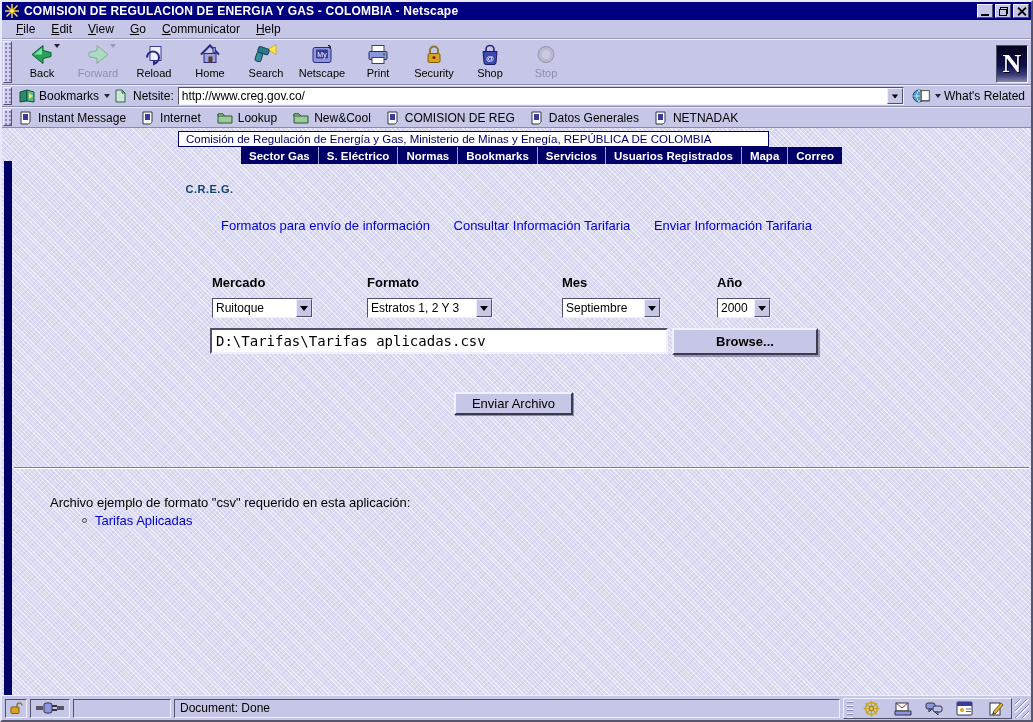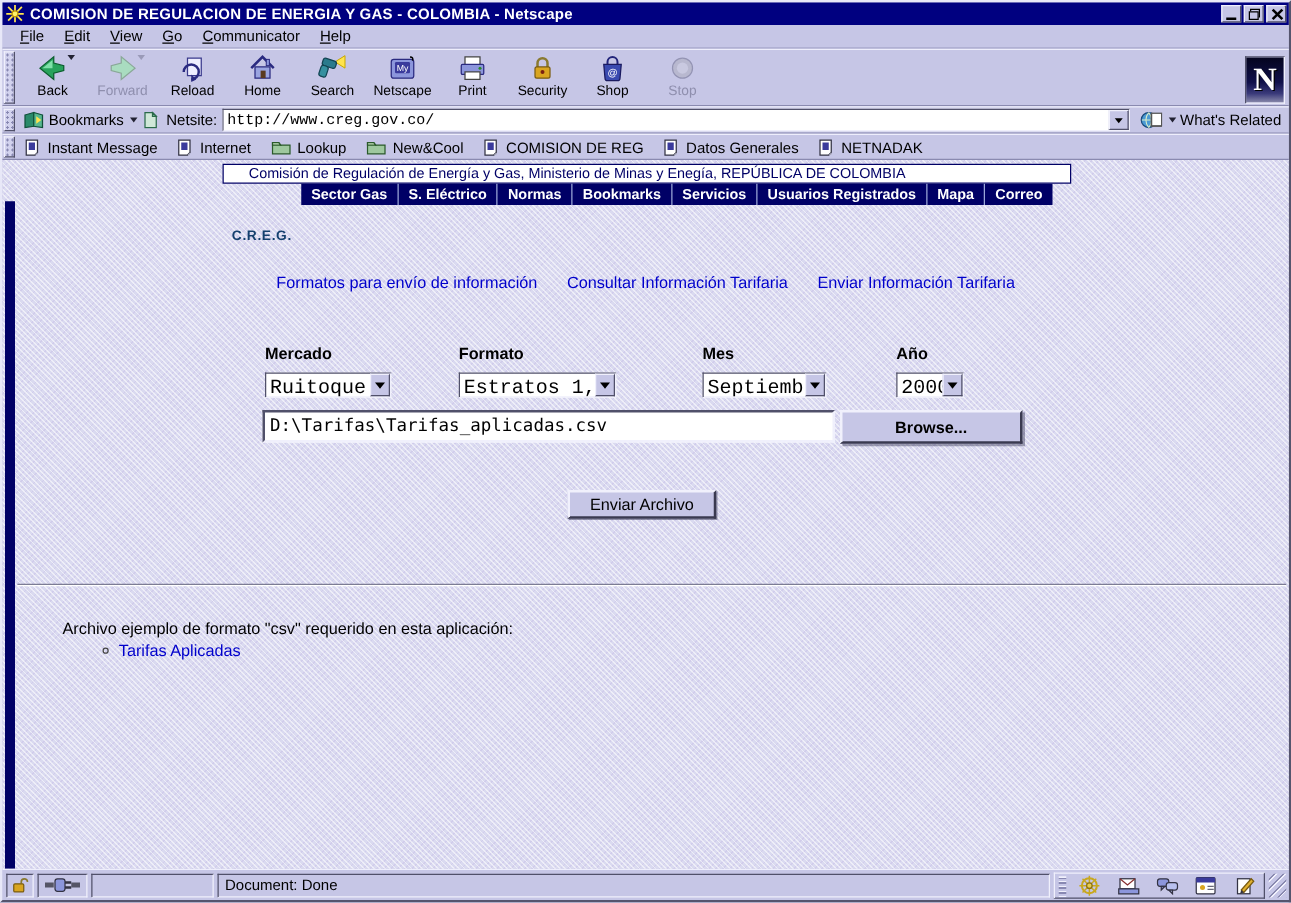--- a/index.html
+++ b/index.html
@@ -78,42 +78,42 @@
   }
   .nlogo span { color:#fff; font-family:"Liberation Serif", serif; font-size:26px; font-weight:bold; line-height:1; text-shadow:1px 1px 0 #000; }
 
   
   .locationbar { height:22px; flex:0 0 auto; font-size:12px; }
   .bookmarks-btn { display:flex; align-items:center; padding:0 4px; gap:3px; }
   .caret-down { width:0; height:0; border-left:3px solid transparent; border-right:3px solid transparent; border-top:4px solid #223; margin-left:2px; }
   .netsite-label { margin:0 4px 0 6px; }
   .url-wrap { flex:1; display:flex; align-items:stretch; height:18px;
     border:1px solid; border-color:#50506a #f0f0fc #f0f0fc #50506a; background:#fff; }
-  .url-input { flex:1; border:0; outline:none; font-size:12px; font-family:Liberation Mono, monospace; padding:0 3px; }
+  .url-input { flex:1; border:0; outline:none; font-size:12px; font-family:Liberation Sans, sans-serif; padding:0 3px; }
   .url-drop { width:16px; background:#c6c6e6; border:1px solid; border-color:#f0f0fc #50506a #50506a #f0f0fc; display:flex; align-items:center; justify-content:center; }
   .whats-related { display:flex; align-items:center; gap:3px; padding:0 6px 0 8px; white-space:nowrap; }
 
   
   .personalbar { height:21px; flex:0 0 auto; font-size:12px; }
   .pt-item { display:flex; align-items:center; gap:5px; padding:0 10px 0 6px; white-space:nowrap; }
 
   
   .content {
     flex:1; position:relative; overflow:hidden;
     background-color:#dadaf0;
     background-image:
       repeating-linear-gradient(45deg, rgba(255,255,255,.55) 0 1px, transparent 1px 3px),
       repeating-linear-gradient(135deg, rgba(186,172,224,.28) 0 1px, transparent 1px 4px);
   }
   .left-strip { position:absolute; left:2px; top:33px; bottom:0; width:8px; background:#000066; }
 
   .site-header {
-    position:absolute; left:176px; top:3px; width:679px; height:16px;
+    position:absolute; left:176px; top:3px; width:591px; height:16px;
     background:#fff; border:1px solid #000066; color:#000066;
-    font-size:11.5px; display:flex; align-items:center; padding-left:20px; white-space:nowrap;
+    font-size:11.5px; display:flex; align-items:center; padding-left:7px; white-space:nowrap;
   }
   .site-nav { position:absolute; left:176px; top:19px; height:17px; display:flex; }
   .creg-tab {
     background:#c2cbe8; color:#14406e; font-weight:bold; font-size:11px;
     width:63px; display:flex; align-items:center; justify-content:center; letter-spacing:.5px;margin-top:42px;
   }
   .nav-dark { display:flex; background:#000066; }
   .nav-dark .nav-item {
     color:#fff; font-weight:bold; font-size:11.5px; padding:0 8px;
     display:flex; align-items:center; white-space:nowrap;
@@ -128,21 +128,21 @@
   }
 
   .links-row { position:absolute; left:0; top:90px; width:100%; text-align:center; font-size:13px; }
   .links-row a { color:#0000cc; margin:0 10px; }
 
   .form-label { position:absolute; font-size:13px; font-weight:bold; top:147px; }
   .sel {
     position:absolute; top:170px; height:20px; display:flex;
     border:1px solid; border-color:#50506a #f0f0fc #f0f0fc #50506a; background:#fff;
   }
-  .sel .sel-text { flex:1; font-size:16px; padding:2px 3px 0 3px; white-space:nowrap; overflow:hidden;font-family:Liberation Mono, monospace; }
+  .sel .sel-text { flex:1; font-size:12px; padding:2px 3px 0 3px; white-space:nowrap; overflow:hidden; }
   .sel .sel-btn {
     width:16px; background:#c6c6e6; border:1px solid; border-color:#f0f0fc #50506a #50506a #f0f0fc;
     display:flex; align-items:center; justify-content:center;
   }
   .sel-arrow { width:0; height:0; border-left:4px solid transparent; border-right:4px solid transparent; border-top:5px solid #000; }
 
   .file-input {
     position:absolute; left:208px; top:200px; width:458px; height:26px;
     border:2px solid; border-color:#50506a #f0f0fc #f0f0fc #50506a;
     background:#fff; font-family:"DejaVu Sans Mono","Liberation Mono",monospace;

